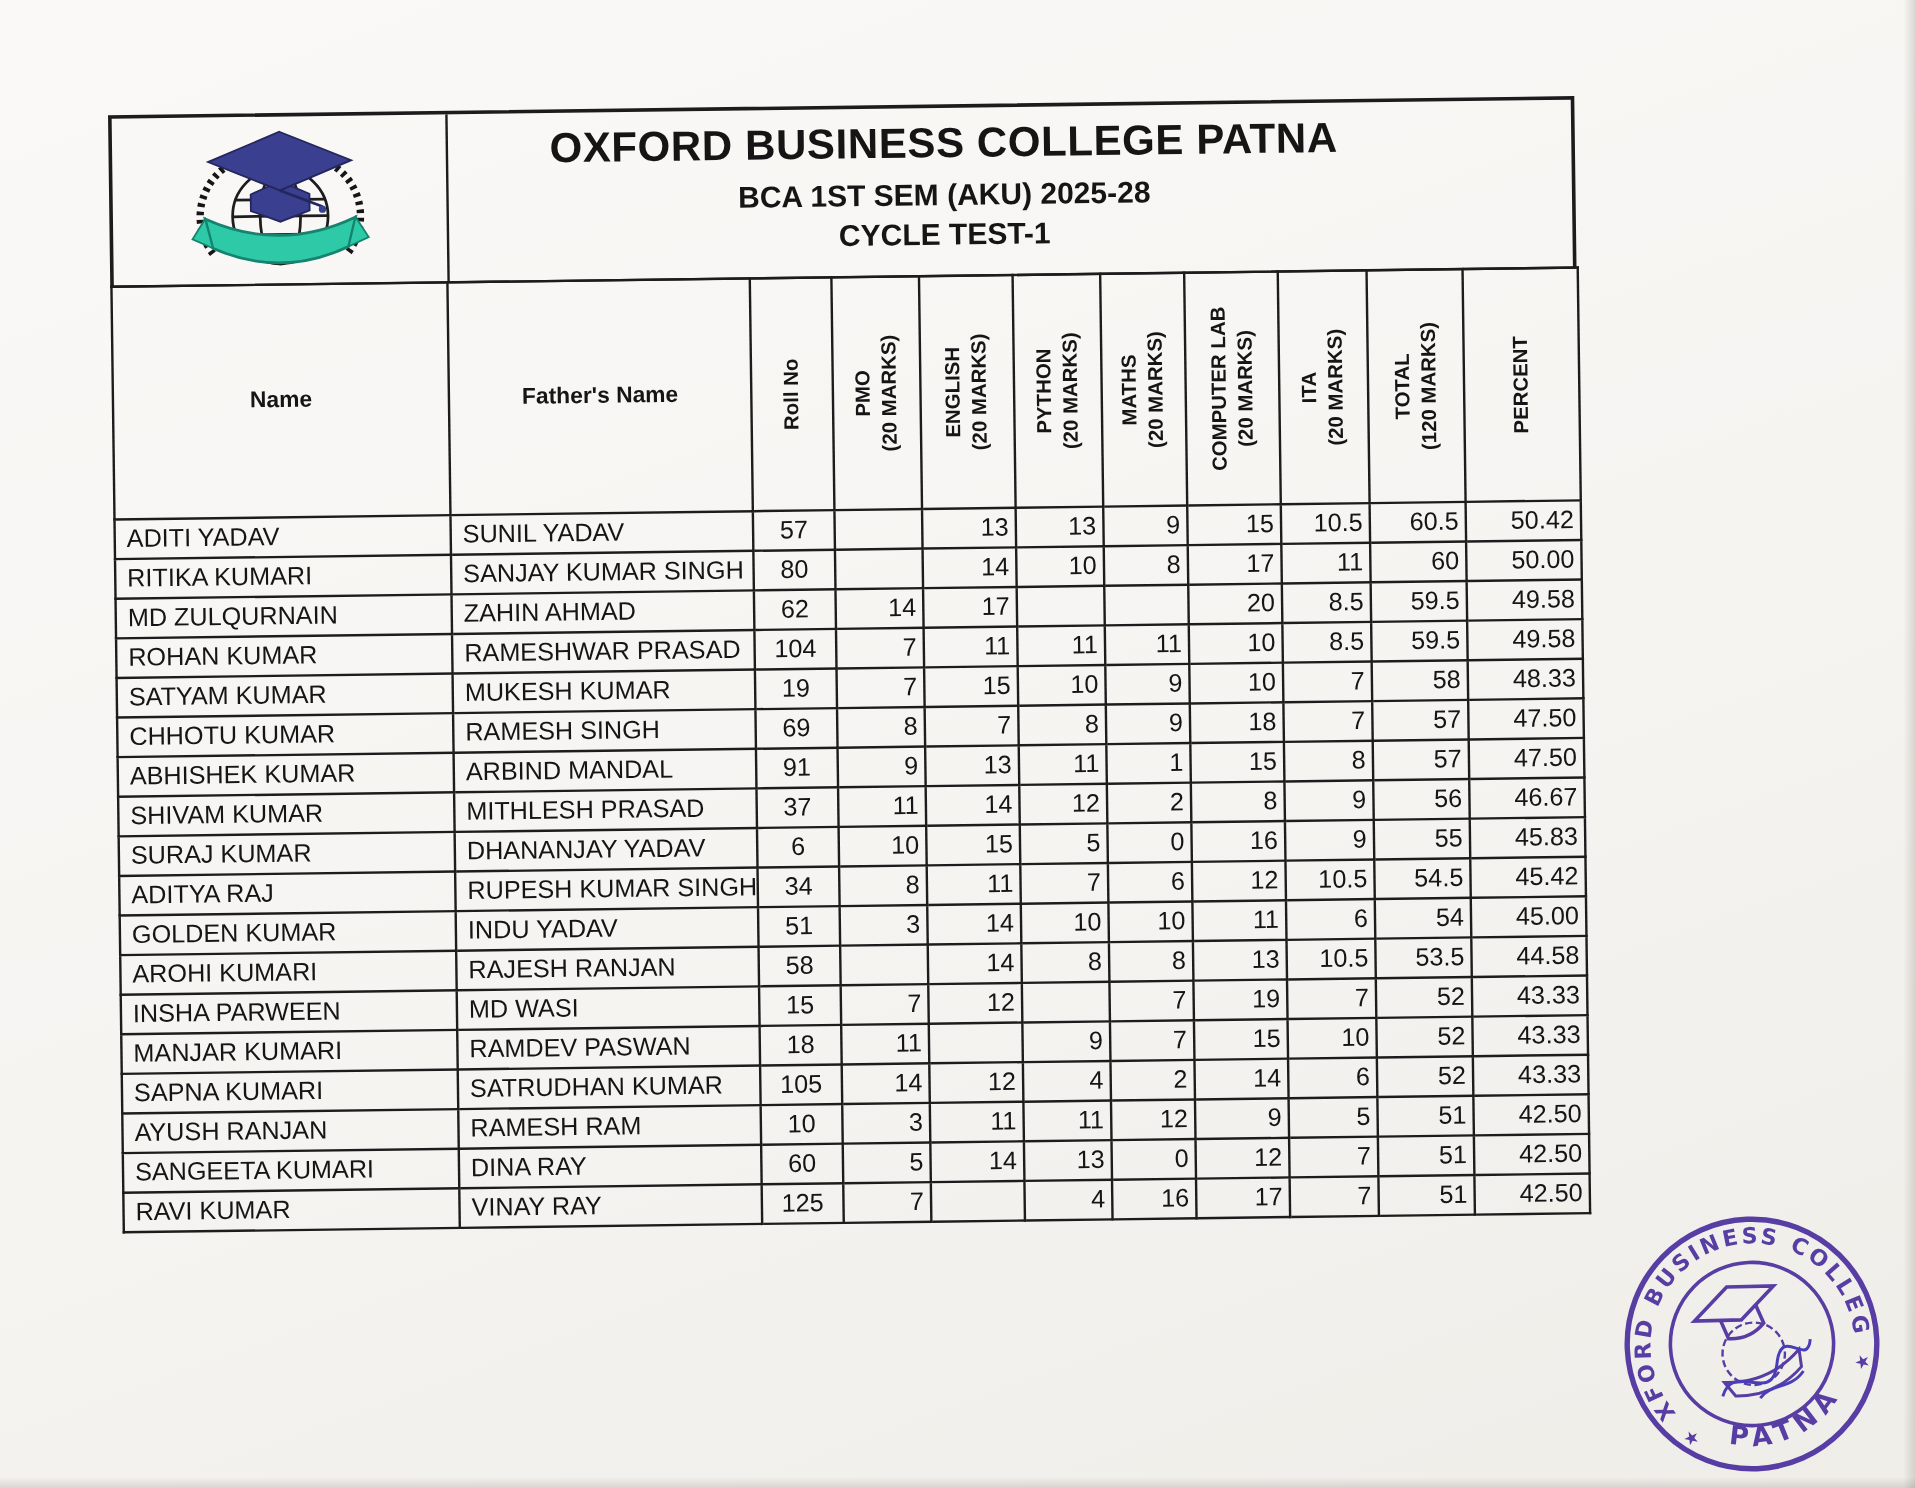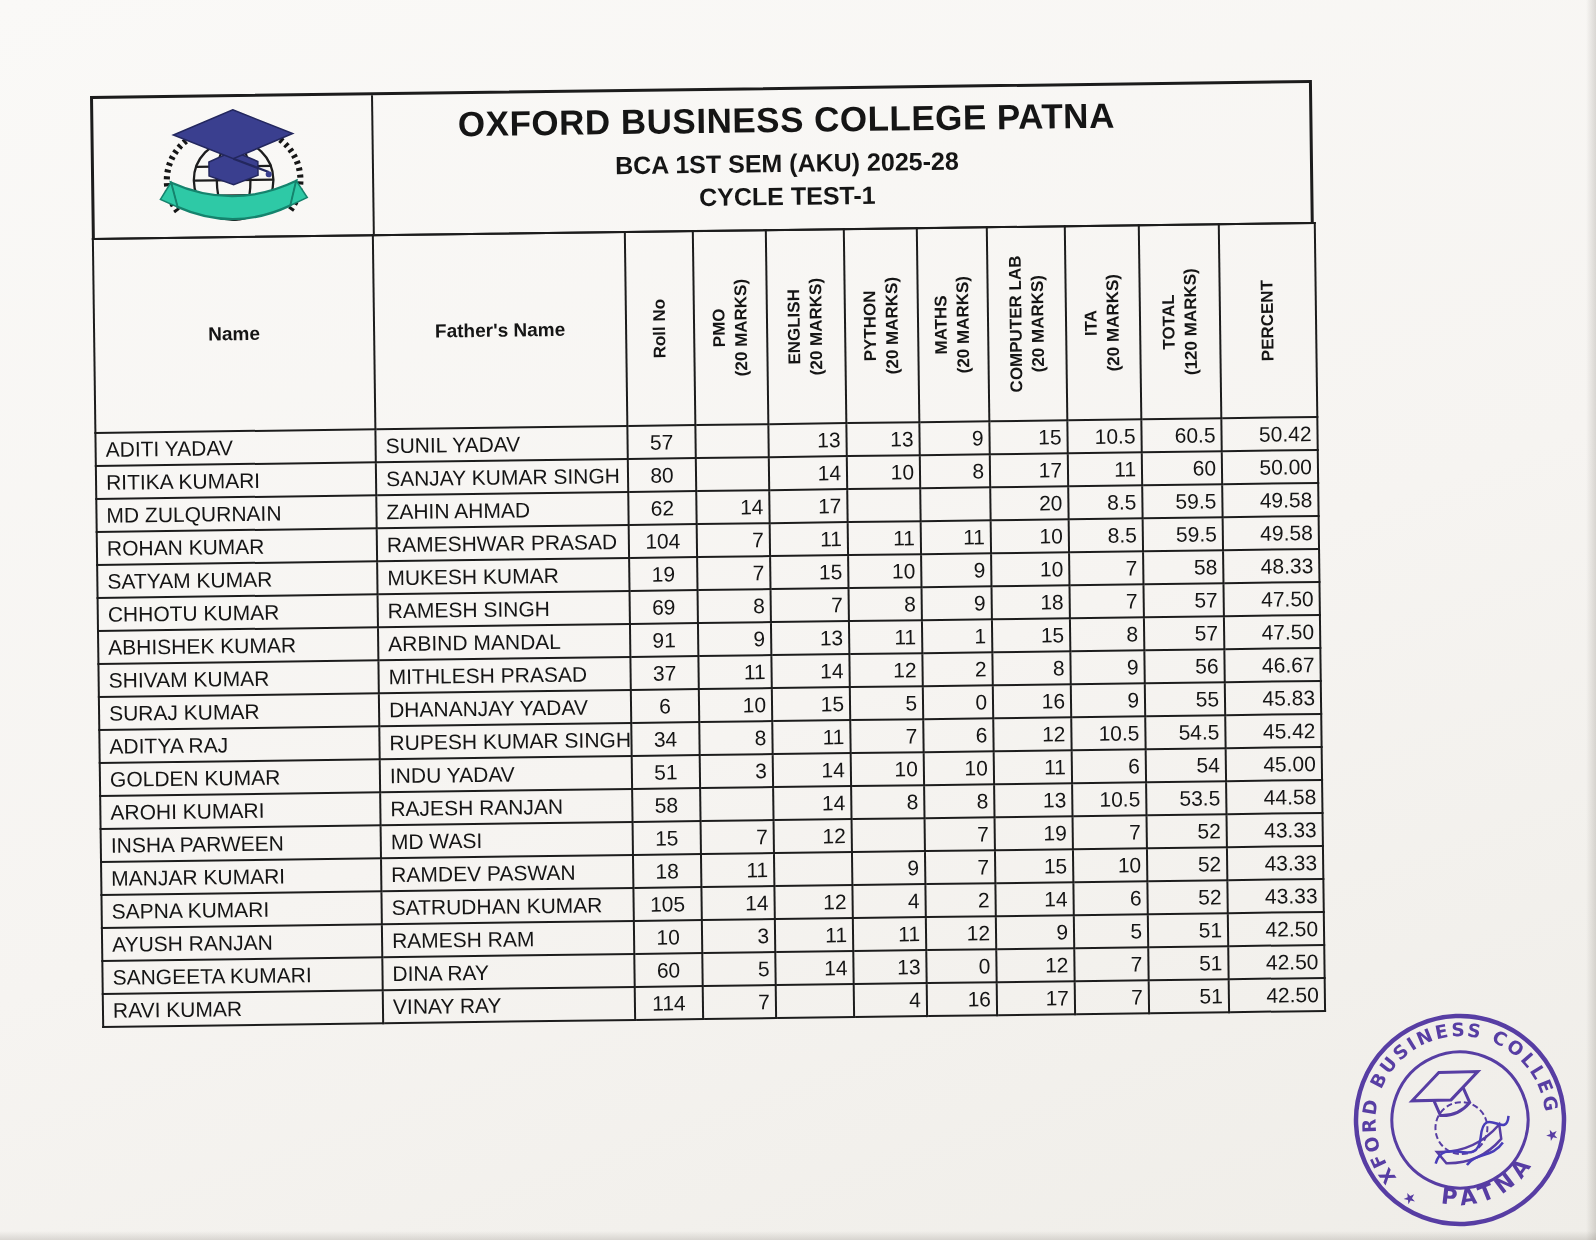--- a/index.html
+++ b/index.html
@@ -368,21 +368,21 @@
     <td class="ar">13</td>
     <td class="ar">0</td>
     <td class="ar">12</td>
     <td class="ar">7</td>
     <td class="ar">51</td>
     <td class="ar">42.50</td>
   </tr>
         <tr>
     <td class="al">RAVI KUMAR</td>
     <td class="al">VINAY RAY</td>
-    <td class="ac">114</td>
+    <td class="ac">125</td>
     <td class="ar">7</td>
     <td class="ar"></td>
     <td class="ar">4</td>
     <td class="ar">16</td>
     <td class="ar">17</td>
     <td class="ar">7</td>
     <td class="ar">51</td>
     <td class="ar">42.50</td>
   </tr>
       </tbody>

